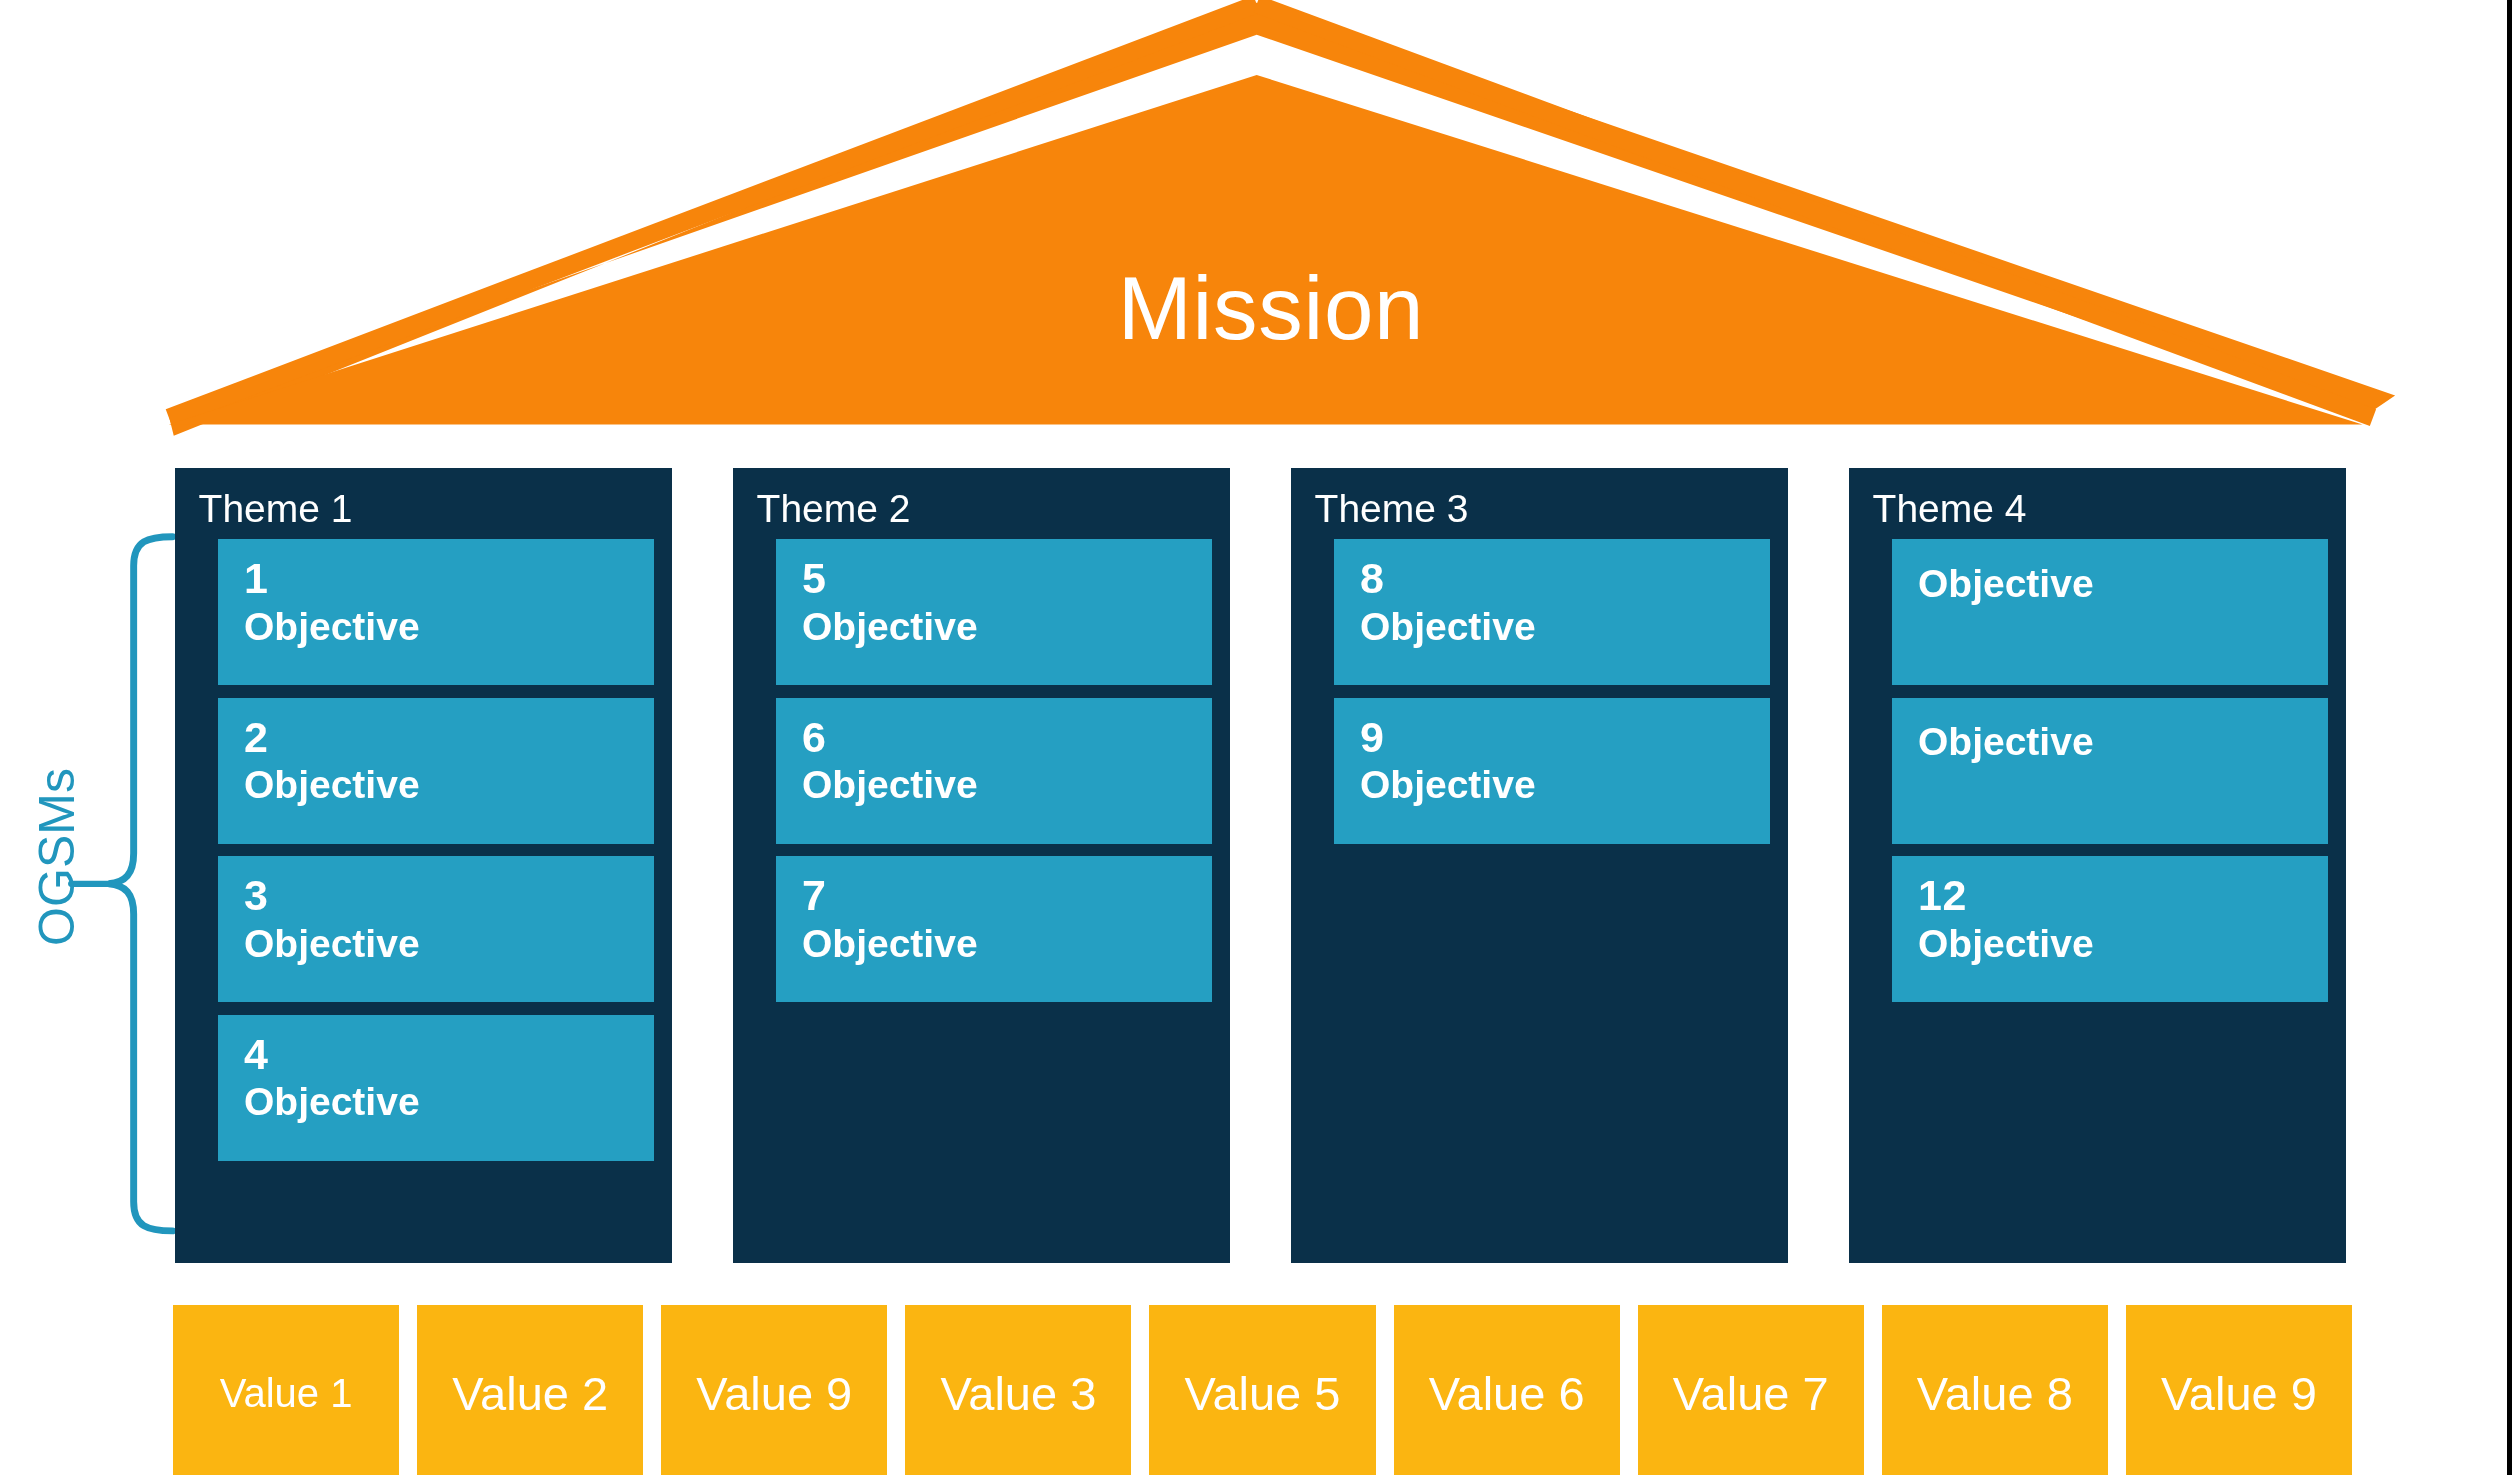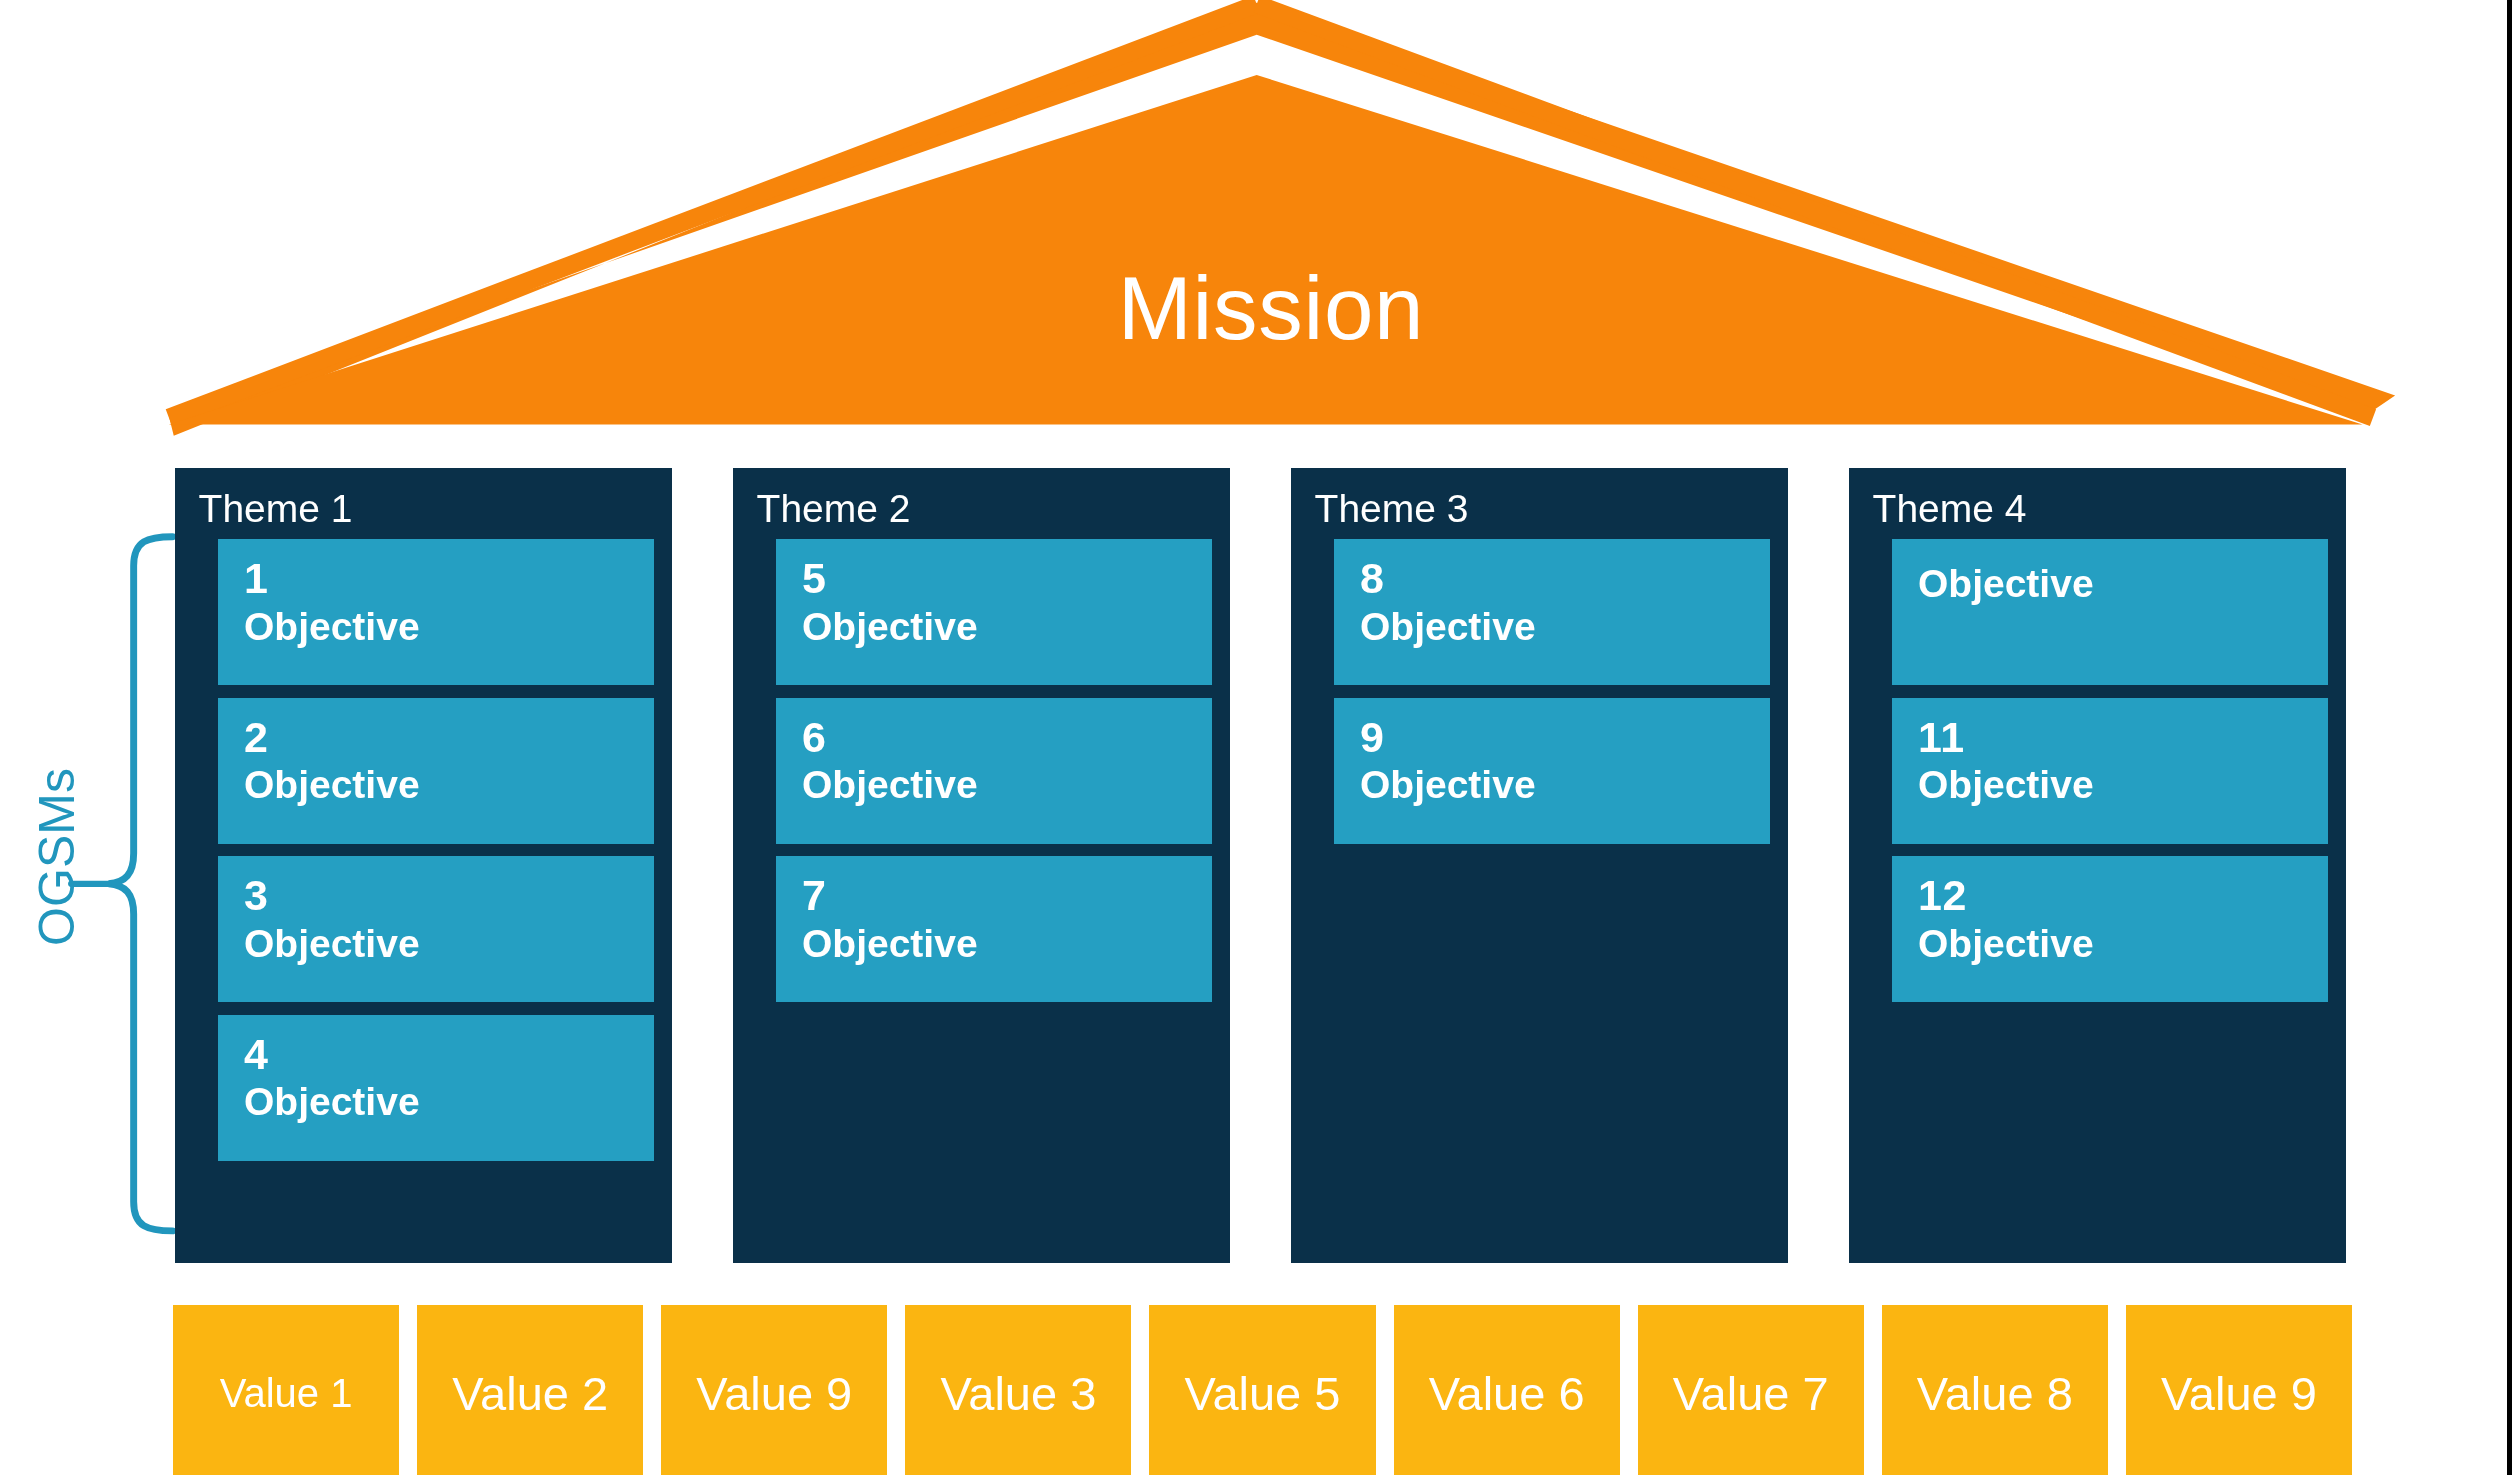--- a/index.html
+++ b/index.html
@@ -238,21 +238,20 @@
       </div>
     </div>
 
     <div class="theme-col">
       <div class="theme-title">Theme 4</div>
       <div class="obj-list">
         <div class="obj-card">
           <div class="obj-text">Objective</div>
         </div>
         <div class="obj-card">
-          <div class="obj-num">11</div>
           <div class="obj-text">Objective</div>
         </div>
         <div class="obj-card">
           <div class="obj-num">12</div>
           <div class="obj-text">Objective</div>
         </div>
       </div>
     </div>
 
   </div>

